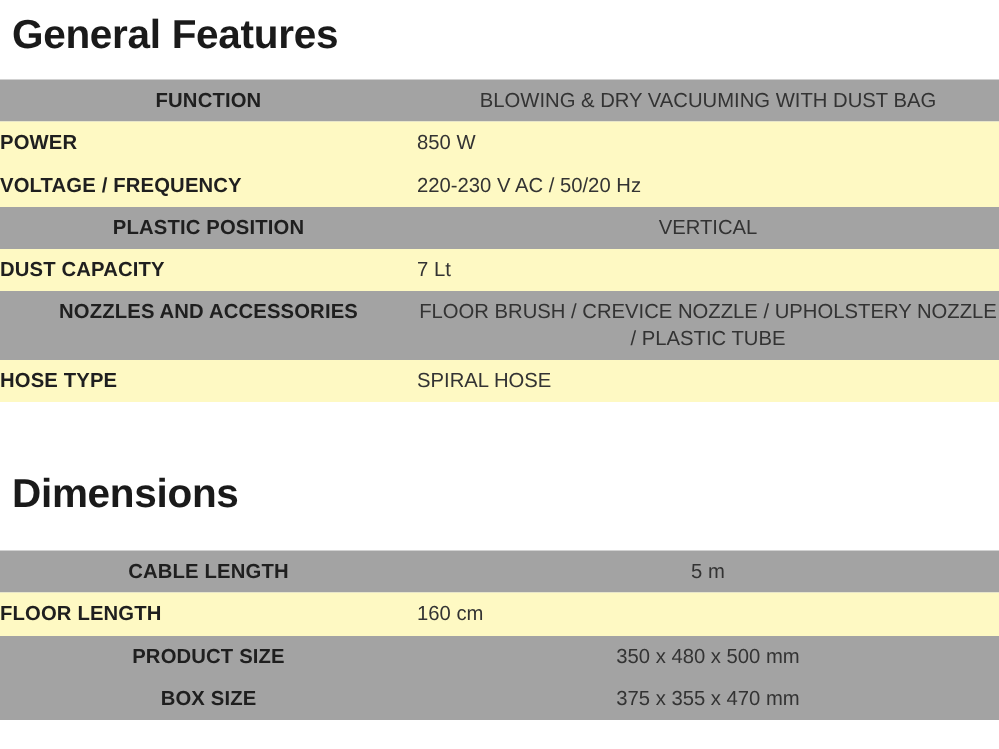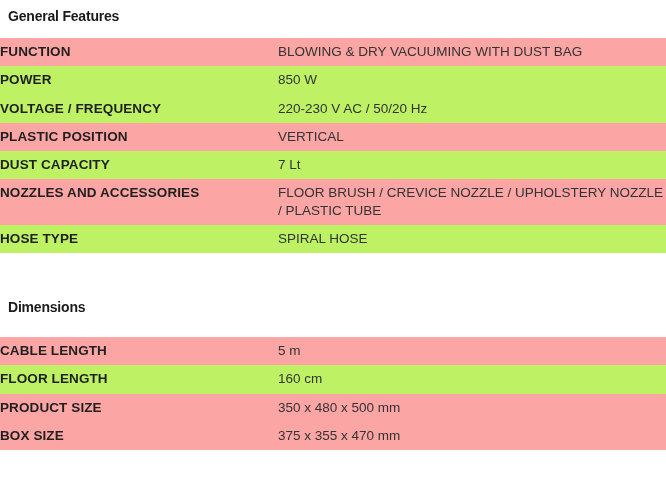--- a/index.html
+++ b/index.html
@@ -17,21 +17,21 @@
   .page {
     position: relative;
     width: 666px;
     height: 499px;
     box-sizing: border-box;
   }
   .section {
     width: 666px;
   }
   .section-title {
-    font-size: 14px;
+    font-size: 27px;
     font-weight: bold;
     color: #1a1a1a;
     letter-spacing: -0.2px;
     padding: 0 0 0 8px;
     margin: 0;
   }
   #general-section .section-title {
     padding-top: 8px;
   }
   #dimensions-section .section-title {
@@ -56,24 +56,25 @@
     box-sizing: border-box;
     letter-spacing: 0.1px;
   }
   td.spec-value {
     color: #333333;
     padding-left: 8px;
     padding-right: 10px;
     box-sizing: border-box;
   }
   tr.row-even {
-    background: #bef264;
+    background: #fef9c3;
   }
   tr.row-odd {
-    background: #fca5a5;
+    background: #a3a3a3;
+    text-align: center;
   }
   .spacer-general-top {
     height: 14px;
   }
   .gap-between {
     height: 46px;
   }
   .dim-gap {
     height: 22px;
   }

